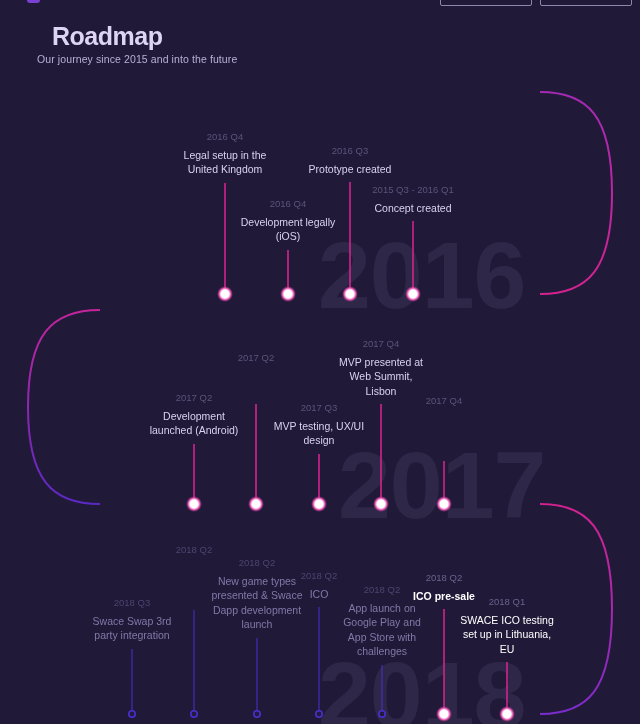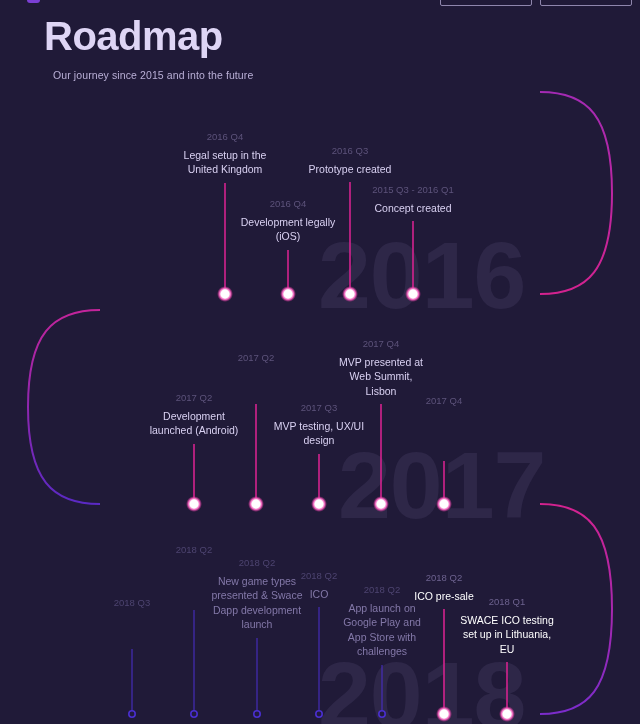--- a/index.html
+++ b/index.html
@@ -44,31 +44,31 @@
     line-height: 20px;
     text-align: center;
     padding: 0;
   }
 
   
   #page-title {
     position: absolute;
     left: 36px;
     top: 6px;
-    margin: 8px;
-    font-size: 40px;
+    margin: 16px;
+    font-size: 25px;
     font-weight: 700;
     letter-spacing: -0.5px;
     color: #ded5f5;
   }
   #page-subtitle {
     position: absolute;
     left: 37px;
     top: 53px;
-    margin: 16px;
+    margin: 0;
     font-size: 10.5px;
     font-weight: 400;
     color: #b9afd6;
     letter-spacing: 0.1px;
   }
 
   
   #roadmap-track {
     position: absolute;
     left: 0;
@@ -113,21 +113,21 @@
     font-weight: 400;
     color: #d6cdf0;
     line-height: 1.38;
   }
   
   .milestone.state-done .ms-text { color: #d9d1f2; }
   .milestone.state-done .ms-date { color: #5d537b; }
   
   .milestone.state-active .ms-text {
     color: #ffffff;
-    font-weight: 400;
+    font-weight: 700;
   }
   .milestone.state-active .ms-date { color: #6d628f; }
   
   .milestone.state-current .ms-text { color: #ffffff; }
   .milestone.state-current .ms-date { color: #6d628f; }
   
   .milestone.state-future .ms-text { color: #8378a8; }
   .milestone.state-future .ms-date { color: #4d4470; }
 </style>
 </head>
@@ -280,20 +280,21 @@
     </div>
     <div class="milestone state-done" style="left: 381px; top: 338px;">
       <span class="ms-date">2017 Q4</span>
       <span class="ms-text">MVP presented at Web Summit, Lisbon</span>
     </div>
     <div class="milestone state-done" style="left: 444px; top: 395px;">
       <span class="ms-date">2017 Q4</span>
     </div>
     <div class="milestone state-future" style="left: 132px; top: 597px;">
       <span class="ms-date">2018 Q3</span>
+      <span class="ms-text">Swace Swap 3rd party integration</span>
     </div>
     <div class="milestone state-future" style="left: 194px; top: 544px;">
       <span class="ms-date">2018 Q2</span>
     </div>
     <div class="milestone state-future" style="left: 257px; top: 557px;">
       <span class="ms-date">2018 Q2</span>
       <span class="ms-text">New game types presented &amp; Swace Dapp development launch</span>
     </div>
     <div class="milestone state-future" style="left: 319px; top: 570px;">
       <span class="ms-date">2018 Q2</span>

